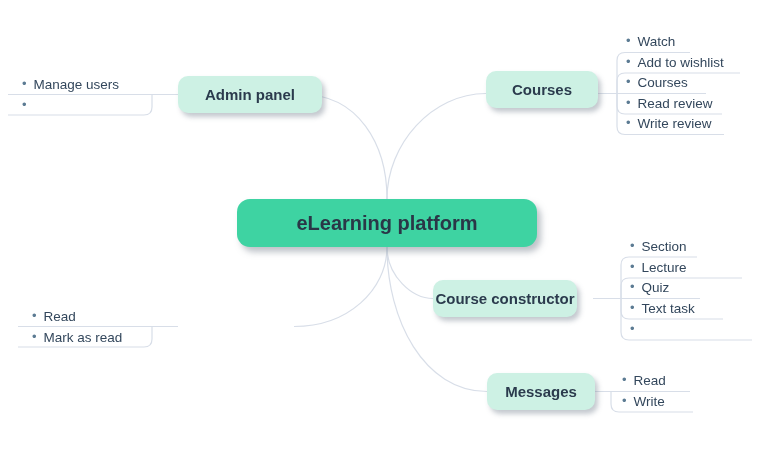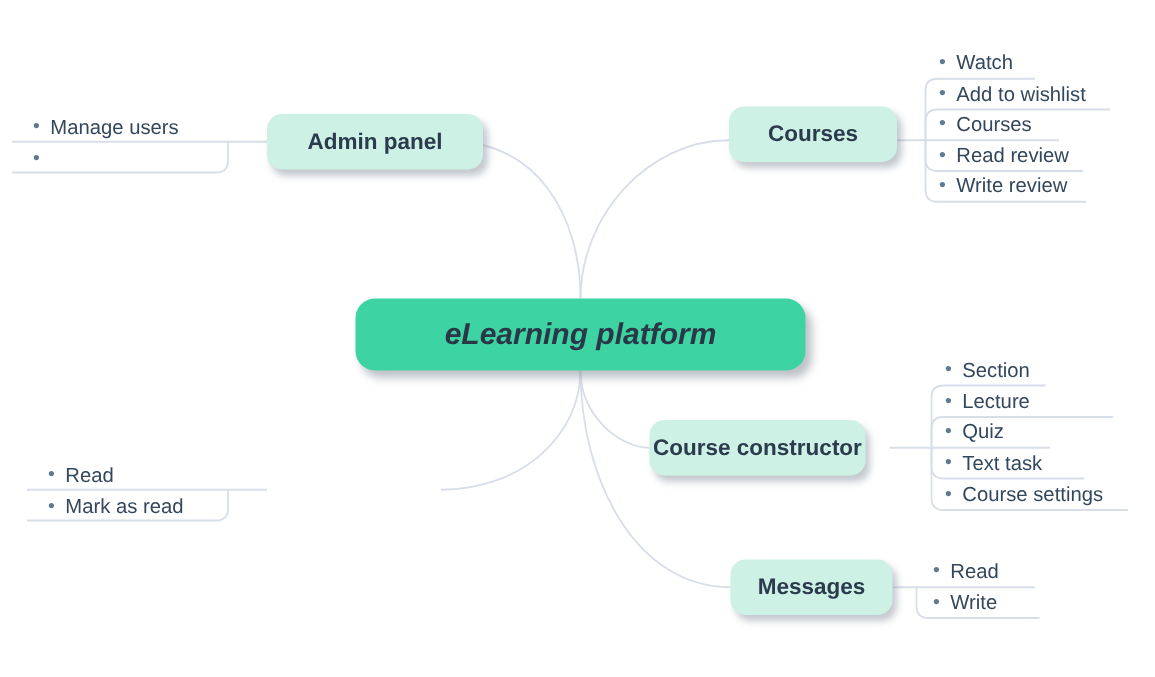--- a/index.html
+++ b/index.html
@@ -23,21 +23,20 @@
     position:absolute;display:flex;align-items:center;justify-content:center;
     background:var(--branch-fill);color:var(--branch-text);
     font-weight:bold;font-size:15px;border-radius:10px;
     box-shadow:3px 4px 5px rgba(125,136,148,0.45);
     cursor:pointer;white-space:nowrap;z-index:2;
   }
   .node.central{
     background:var(--central-fill);color:var(--central-text);
     font-size:20px;border-radius:13px;
     box-shadow:4px 5px 6px rgba(125,136,148,0.5);
-    font-style:italic;
   }
   .leaf{
     position:absolute;display:flex;align-items:center;height:18px;
     font-size:13.5px;color:var(--leaf-text);white-space:nowrap;
     cursor:pointer;z-index:2;
   }
   .bullet{
     color:var(--bullet);font-size:13px;margin-right:7px;line-height:18px;
   }
 </style>
@@ -123,21 +122,20 @@
   <div class="leaf" style="left:630px;top:278px;">
     <span class="bullet">•</span>
     <span>Quiz</span>
   </div>
   <div class="leaf" style="left:630px;top:299px;">
     <span class="bullet">•</span>
     <span>Text task</span>
   </div>
   <div class="leaf" style="left:630px;top:320px;">
     <span class="bullet">•</span>
-    <span>Course settings</span>
   </div>
 
   <div class="leaf" style="left:622px;top:371px;">
     <span class="bullet">•</span>
     <span>Read</span>
   </div>
   <div class="leaf" style="left:622px;top:392px;">
     <span class="bullet">•</span>
     <span>Write</span>
   </div>

